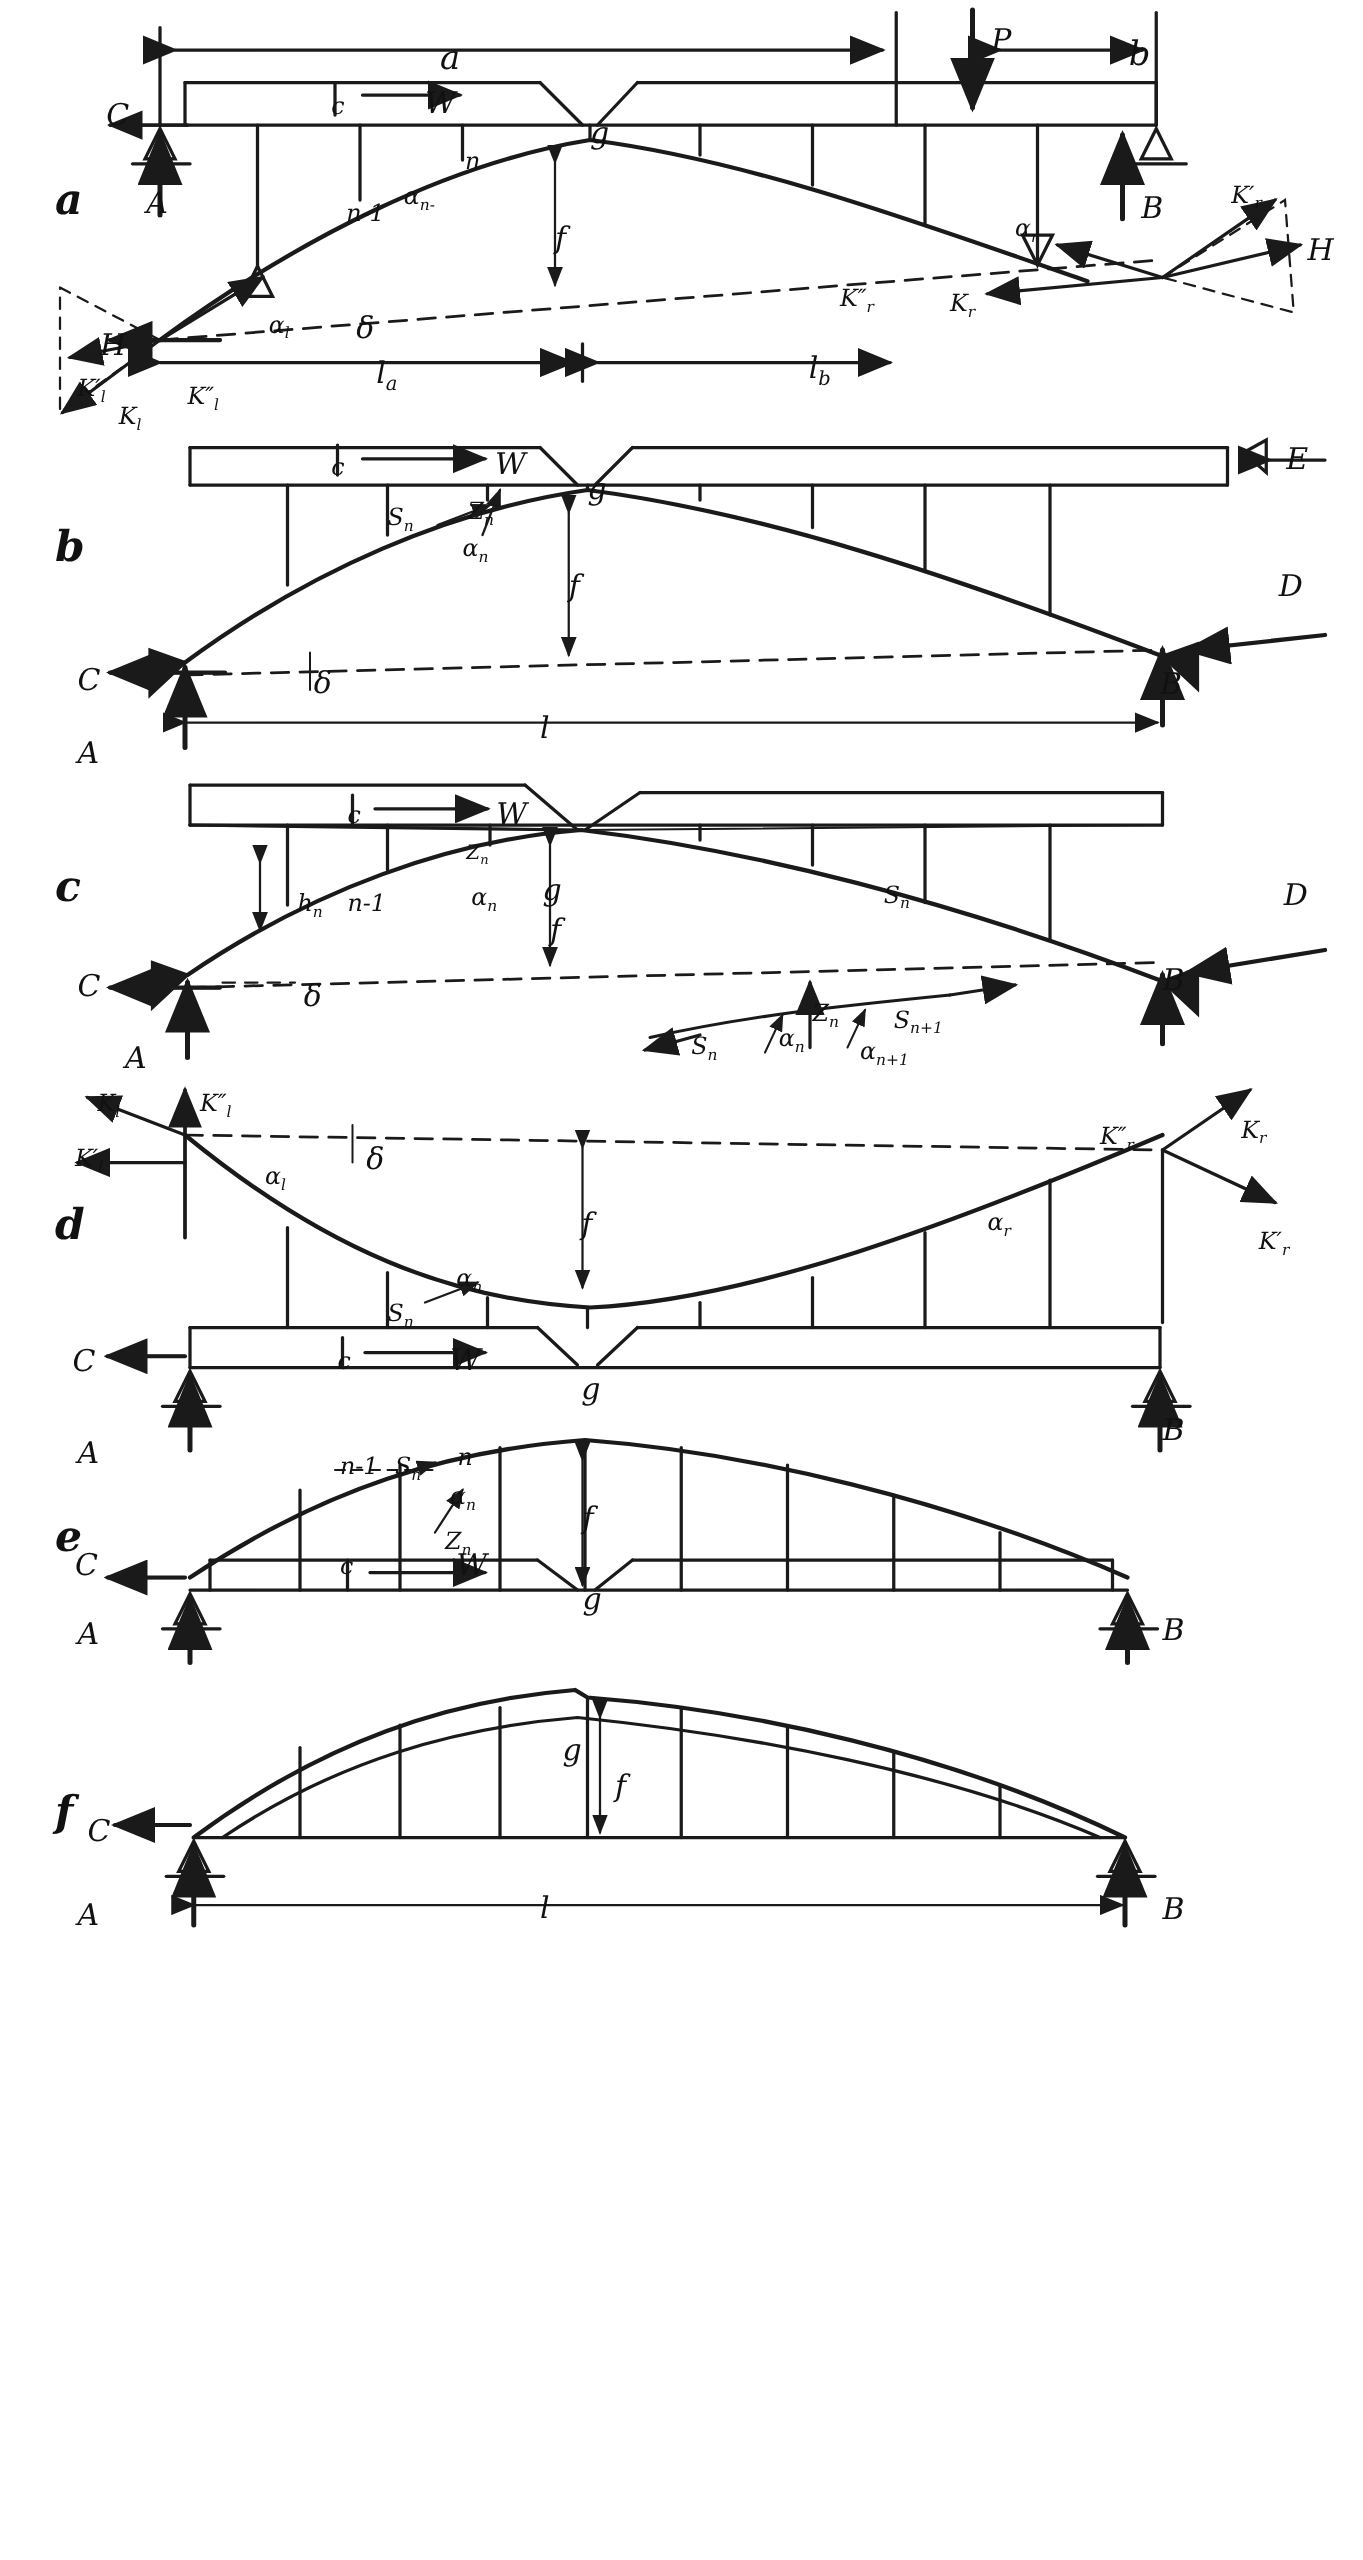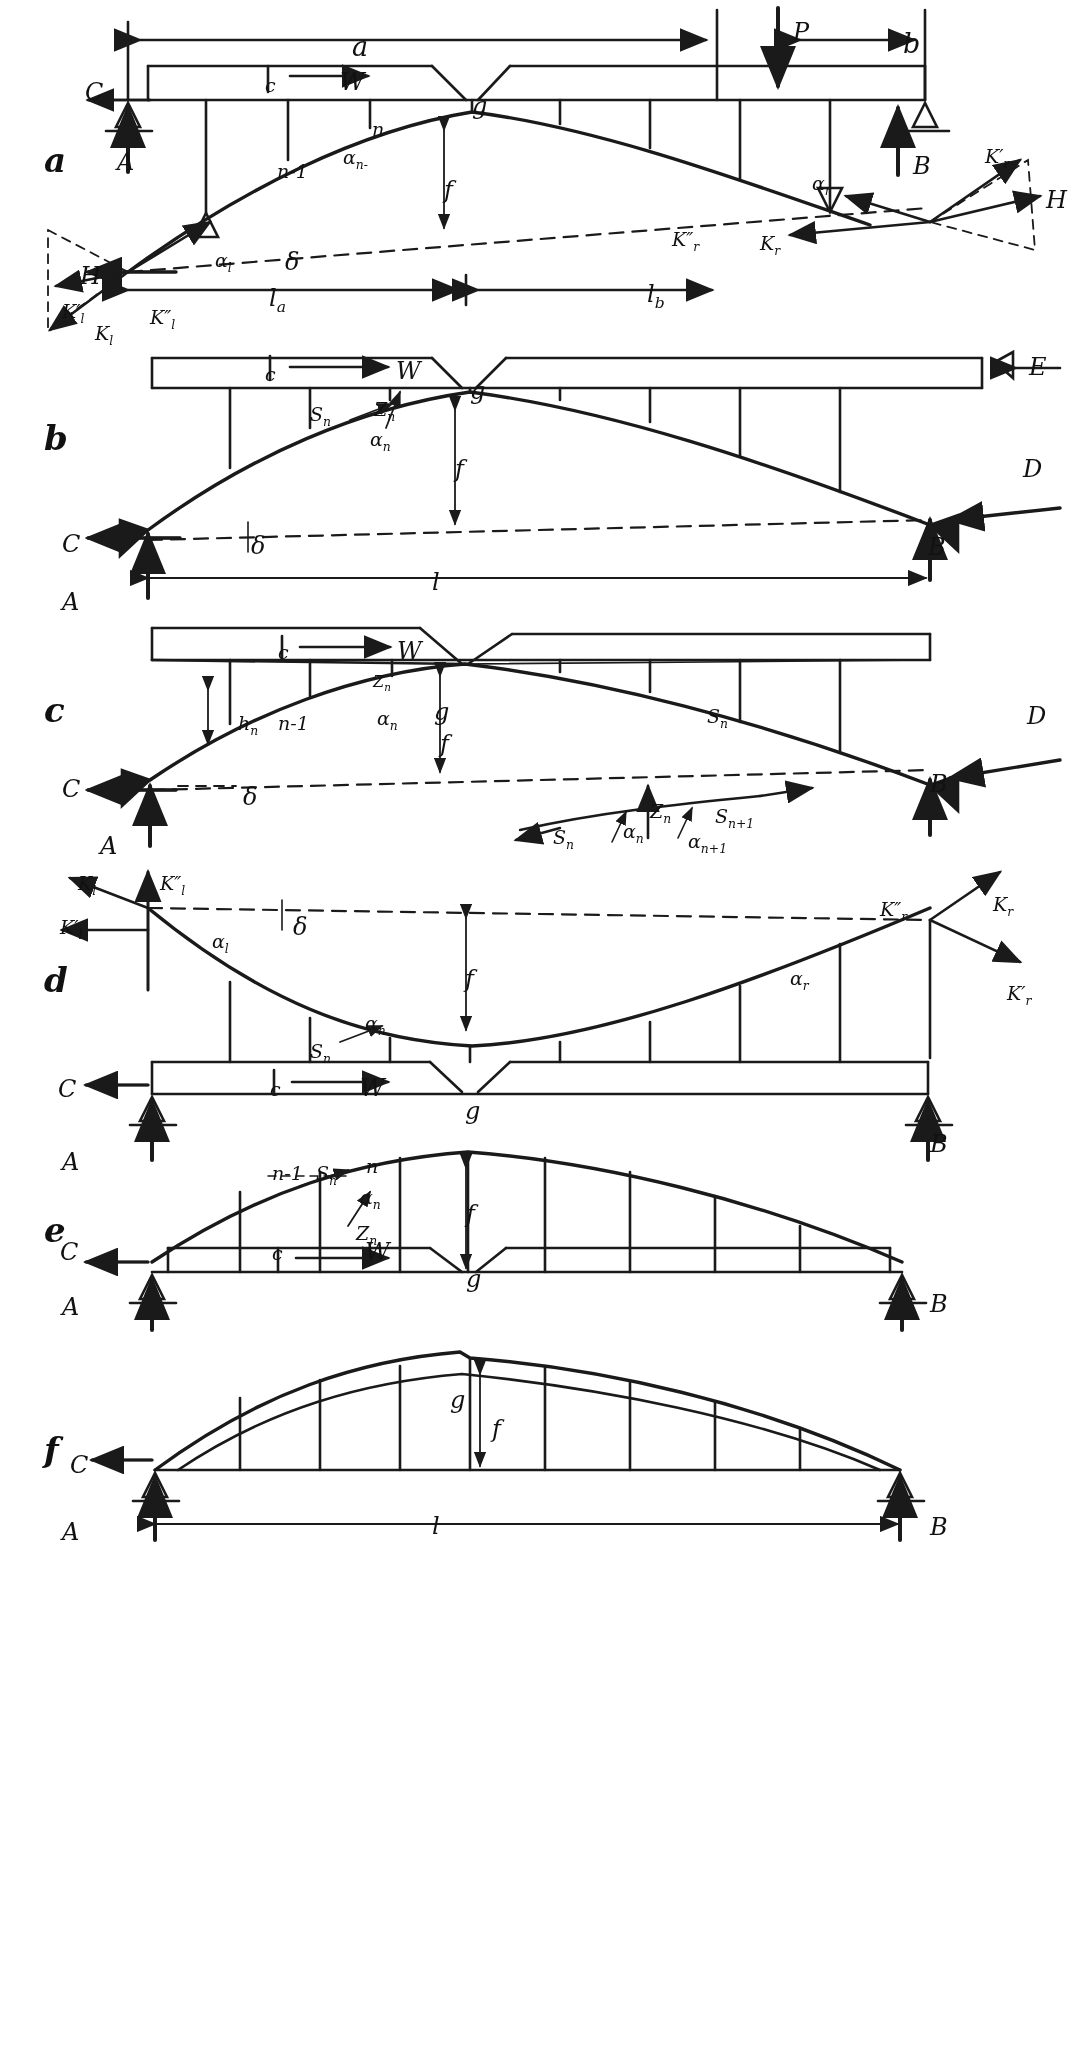--- a/index.html
+++ b/index.html
@@ -310,33 +310,33 @@
 <div id="label-layer">
       <div class="lbl" style="left: 793px; top: 18px;">P</div>
       <div class="lbl big" style="left: 352px; top: 31px;">a</div>
       <div class="lbl big" style="left: 903px; top: 28px;">b</div>
       <div class="lbl" style="left: 85px; top: 78px;">C</div>
       <div class="lbl sm" style="left: 265px; top: 74px;">c</div>
       <div class="lbl" style="left: 340px; top: 68px;">W</div>
       <div class="lbl" style="left: 472px; top: 92px;">g</div>
       <div class="lbl sm" style="left: 372px; top: 118px;">n</div>
       <div class="lbl sm" style="left: 277px; top: 160px;">n-1</div>
-      <div class="lbl sm" style="left: 343px; top: 146px; font-style: italic;">α<sub>n-</sub></div>
+      <div class="lbl sm" style="left: 323px; top: 146px; font-style: italic;">α<sub>n-</sub></div>
       <div class="lbl" style="left: 117px; top: 148px;">A</div>
       <div class="lbl" style="left: 913px; top: 152px;">B</div>
       <div class="lbl sm" style="left: 985px; top: 145px;">K′<sub>r</sub></div>
       <div class="lbl sm" style="left: 812px; top: 172px;">α<sub>r</sub></div>
       <div class="lbl" style="left: 444px; top: 176px;">f</div>
       <div class="lbl" style="left: 1046px; top: 186px;">H</div>
       <div class="lbl sm" style="left: 672px; top: 228px;">K″<sub>r</sub></div>
       <div class="lbl sm" style="left: 760px; top: 232px;">K<sub>r</sub></div>
       <div class="lbl sm" style="left: 215px; top: 249px;">α<sub>l</sub></div>
       <div class="lbl" style="left: 285px; top: 248px;">δ</div>
       <div class="lbl" style="left: 80px; top: 262px;">H</div>
-      <div class="lbl" style="left: 269px; top: 284px;">l<sub>a</sub></div>
+      <div class="lbl" style="left: 301px; top: 284px;">l<sub>a</sub></div>
       <div class="lbl" style="left: 647px; top: 280px;">l<sub>b</sub></div>
       <div class="lbl sm" style="left: 62px; top: 300px;">K′<sub>l</sub></div>
       <div class="lbl sm" style="left: 95px; top: 322px;">K<sub>l</sub></div>
       <div class="lbl sm" style="left: 150px; top: 306px;">K″<sub>l</sub></div>
       <div class="lbl sm" style="left: 265px; top: 363px;">c</div>
       <div class="lbl" style="left: 396px; top: 357px;">W</div>
       <div class="lbl" style="left: 470px; top: 377px;">g</div>
       <div class="lbl" style="left: 1029px; top: 353px;">E</div>
       <div class="lbl sm" style="left: 310px; top: 403px;">S<sub>n</sub></div>
       <div class="lbl sm" style="left: 374px; top: 398px;">Z<sub>n</sub></div>

